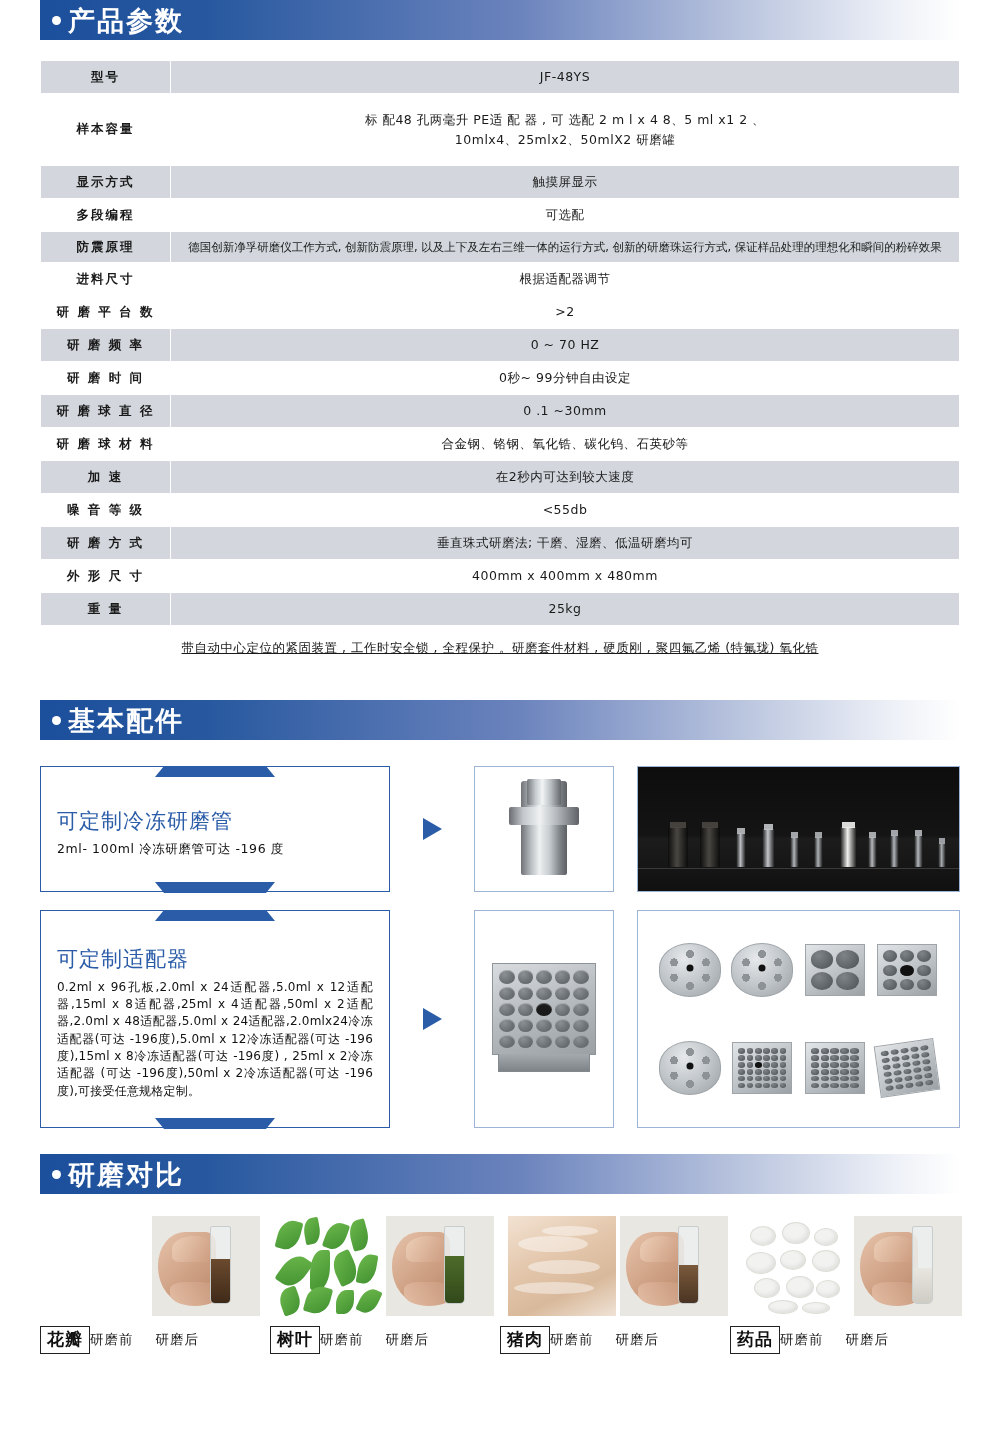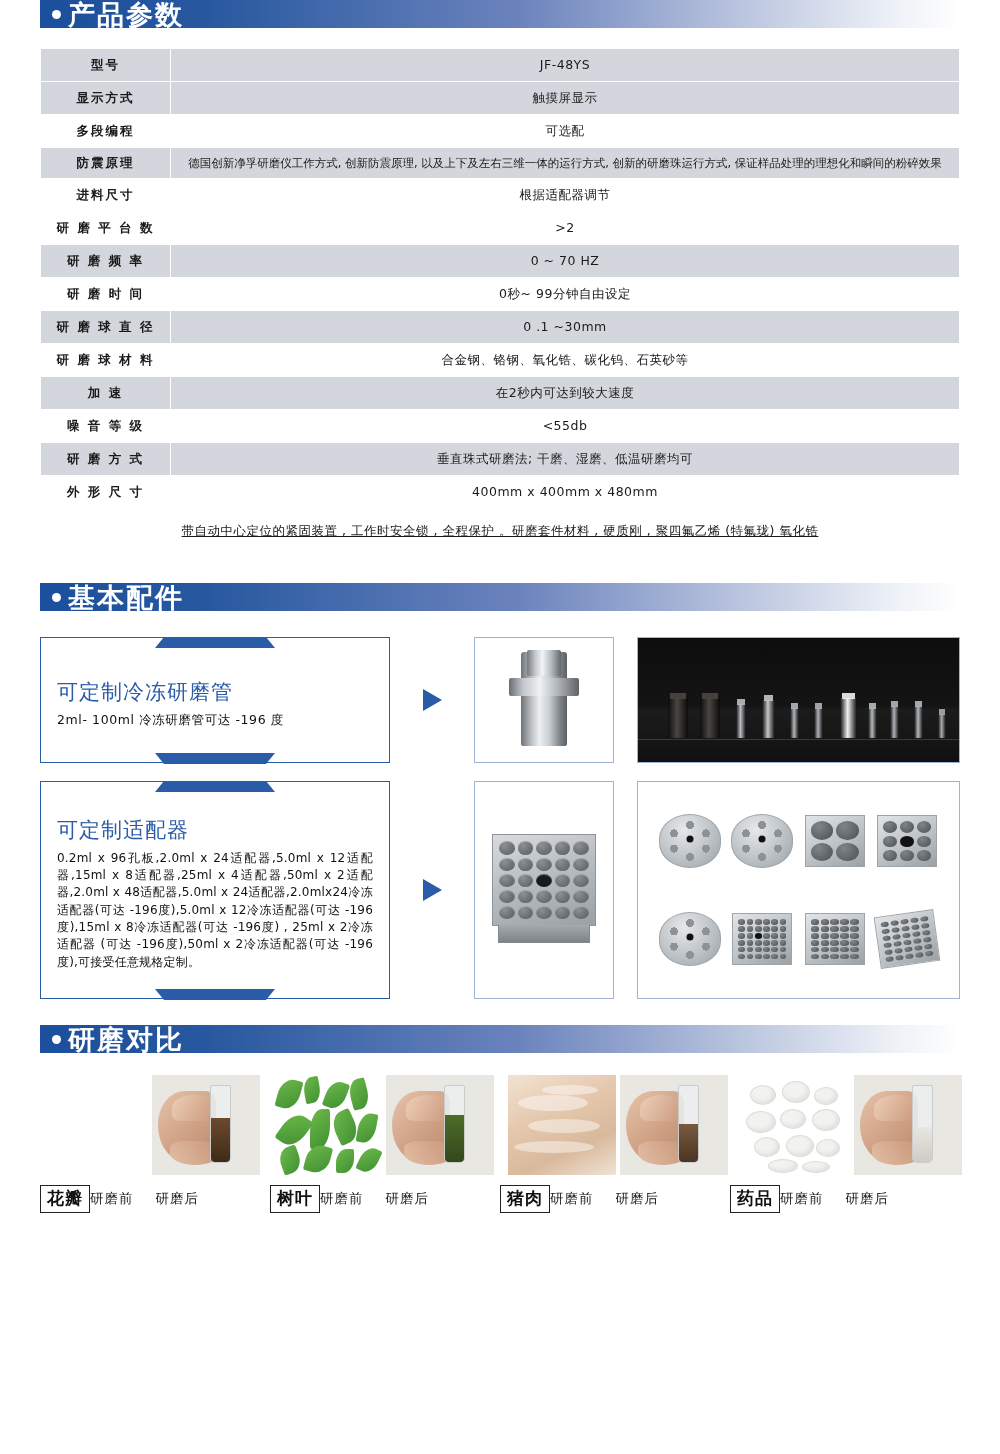--- a/index.html
+++ b/index.html
@@ -8,21 +8,21 @@
     background: #ffffff;
     font-family: "DejaVu Sans", "Liberation Sans", sans-serif;
     color: #1a1a1a;
     overflow: hidden;
   }
   .page { position: relative; width: 1000px; height: 1454px; padding: 0 40px; }
 
   
   .section-bar {
     position: relative;
-    height: 28px;
+    height: 40px;
     background: linear-gradient(to right, #1c4f9c 0%, #27589f 18%, #6b83bd 52%, #b9c4de 76%, #eef1f7 93%, #ffffff 100%);
     display: flex; align-items: center;
     padding-left: 12px;
   }
   .section-bar .dot {
     width: 9px; height: 9px; border-radius: 50%;
     background: #ffffff; margin-right: 7px; flex: 0 0 auto;
   }
   .section-bar .sec-title {
     color: #ffffff; font-size: 27px; font-weight: bold;
@@ -306,20 +306,25 @@
     <span class="sec-title">产品参数</span>
   </div>
 
   <div class="spec-wrap">
     <table class="spec">
       <tbody>
         <tr class="odd std">
           <td class="key">型号</td>
           <td class="val">JF-48YS</td>
         </tr>
+        <tr class="even tall">
+          <td class="key">样本容量</td>
+          <td class="val" style="white-space: pre-line;">标 配48 孔两毫升 PE适 配 器 , 可 选配 2 m l x 4 8、5 ml x1 2 、
+10mlx4、25mlx2、50mlX2 研磨罐</td>
+        </tr>
         <tr class="odd std">
           <td class="key">显示方式</td>
           <td class="val">触摸屏显示</td>
         </tr>
         <tr class="even std">
           <td class="key">多段编程</td>
           <td class="val">可选配</td>
         </tr>
         <tr class="odd std">
           <td class="key">防震原理</td>
@@ -357,20 +362,24 @@
           <td class="key">噪 音 等 级</td>
           <td class="val">&lt;55db</td>
         </tr>
         <tr class="odd std">
           <td class="key">研 磨 方 式</td>
           <td class="val">垂直珠式研磨法; 干磨、湿磨、低温研磨均可</td>
         </tr>
         <tr class="even std">
           <td class="key">外 形 尺 寸</td>
           <td class="val">400mm x 400mm x 480mm</td>
+        </tr>
+        <tr class="odd std">
+          <td class="key">重 量</td>
+          <td class="val">25kg</td>
         </tr>
         <tr>
           <td class="footnote" colspan="2">带自动中心定位的紧固装置 , 工作时安全锁 , 全程保护 。研磨套件材料 , 硬质刚 , 聚四氟乙烯 (特氟珑) 氧化锆</td>
         </tr>
       </tbody>
     </table>
   </div>
 
   <div class="acc-section">
     <div class="section-bar">

